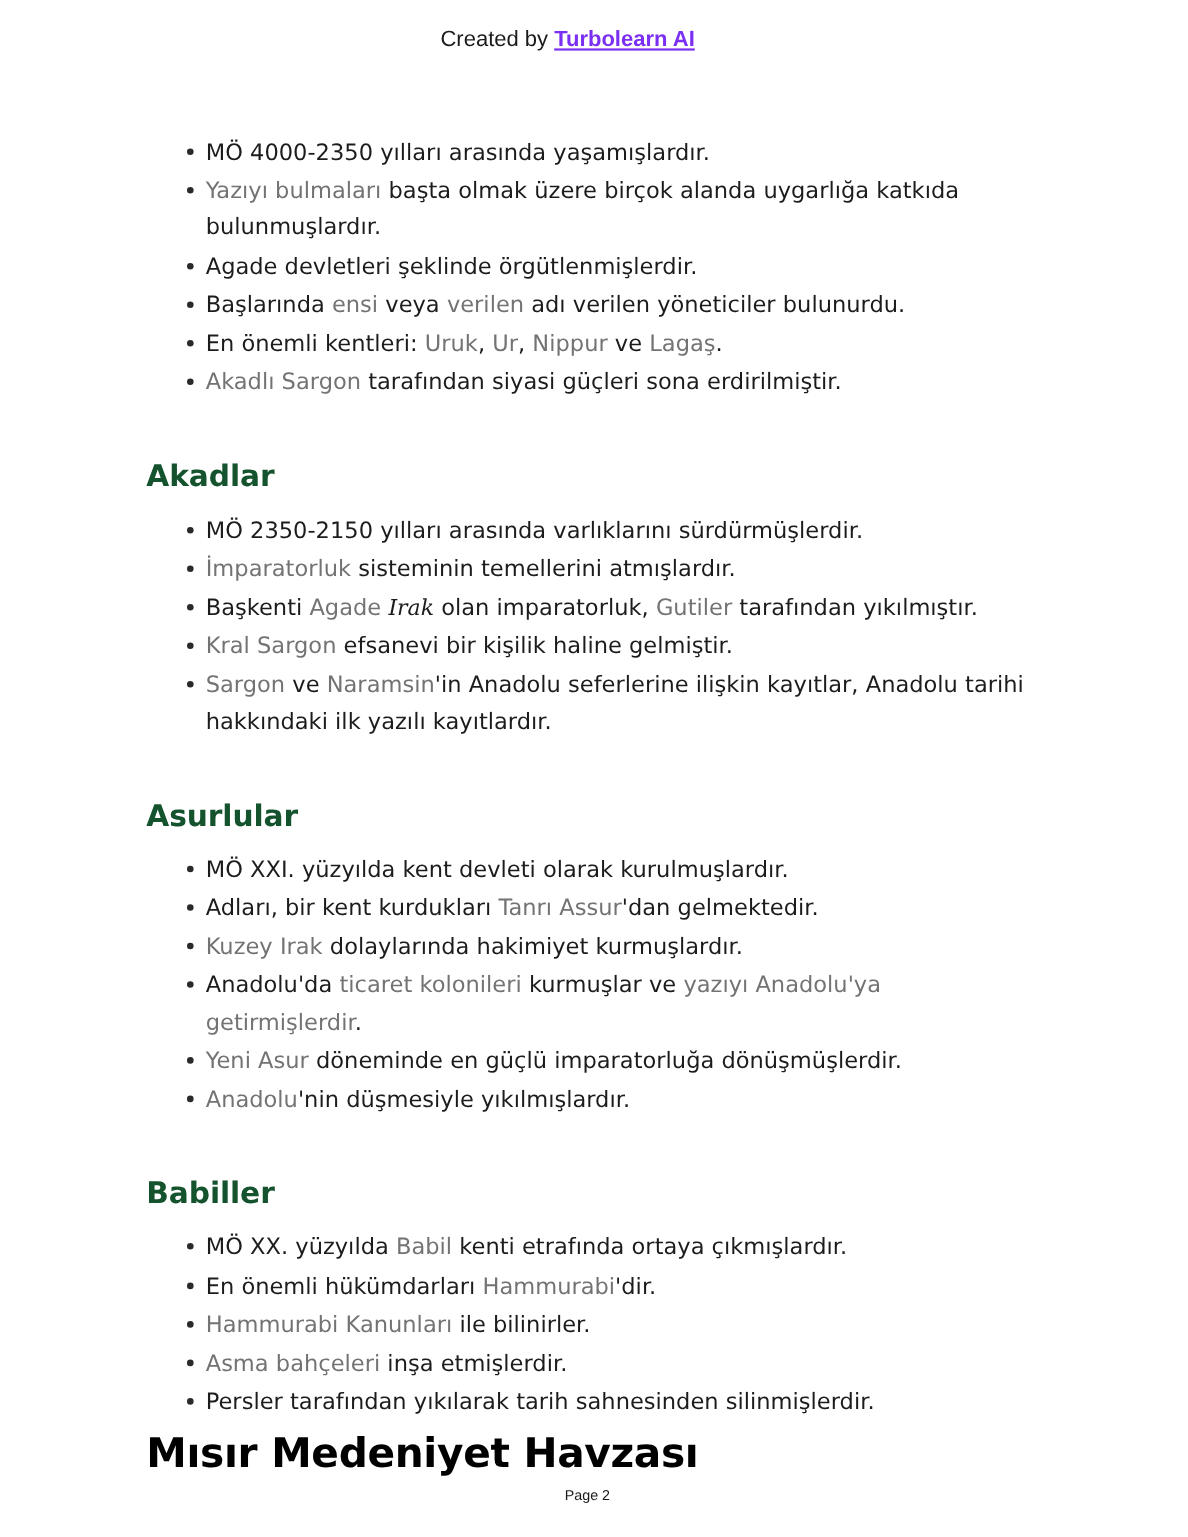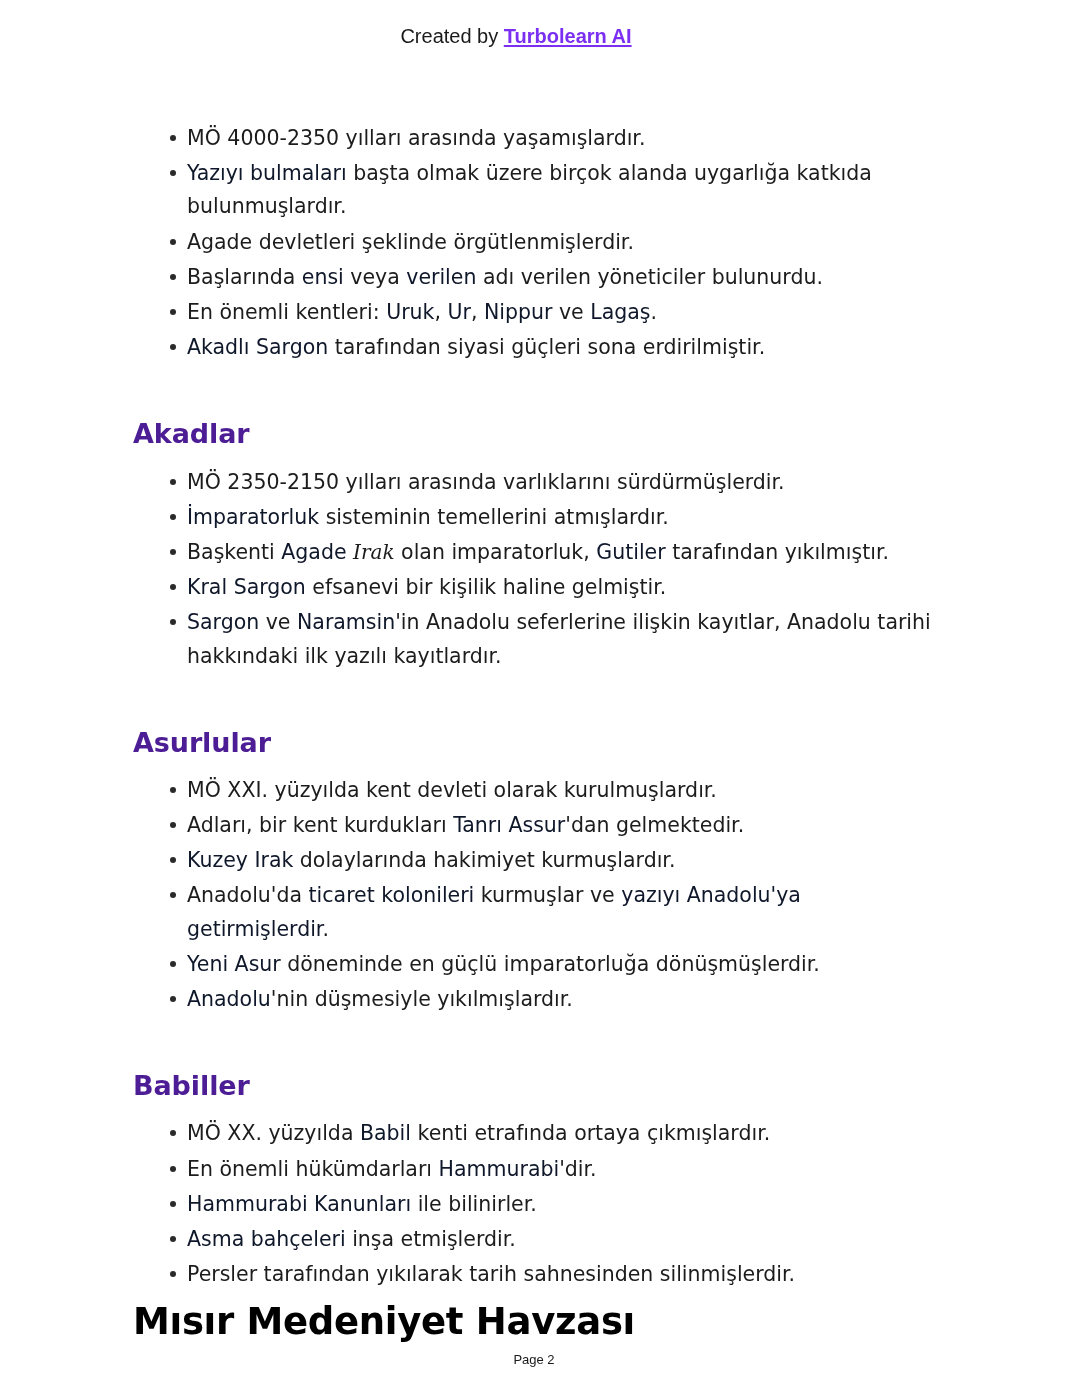--- a/index.html
+++ b/index.html
@@ -50,21 +50,21 @@
     color: #000000;
     letter-spacing: -0.3px;
     margin: 8px 0 0 0;
     line-height: 1.25;
   }
 
   h2.doc-h2 {
     font-family: "DejaVu Sans", "Liberation Sans", sans-serif;
     font-size: 27px;
     font-weight: bold;
-    color: #4c1d95;
+    color: #14532d;
     letter-spacing: -0.1px;
     margin: 52px 0 0 0;
     line-height: 1.3;
   }
 
   ul.doc-list {
     list-style: none;
     margin: 14px 0 0 0;
     padding: 0;
   }
@@ -80,21 +80,21 @@
     content: "";
     position: absolute;
     left: 37px;
     top: 13px;
     width: 6px;
     height: 6px;
     border-radius: 50%;
     background: #2a2a2a;
   }
 
-  .hl { color: #0f172a; }
+  .hl { color: #737373; }
   .mathit {
     font-family: "DejaVu Serif", "Liberation Serif", serif;
     font-style: italic;
     font-size: 20px;
   }
 
   
   .footer {
     position: absolute;
     top: 1352px;

